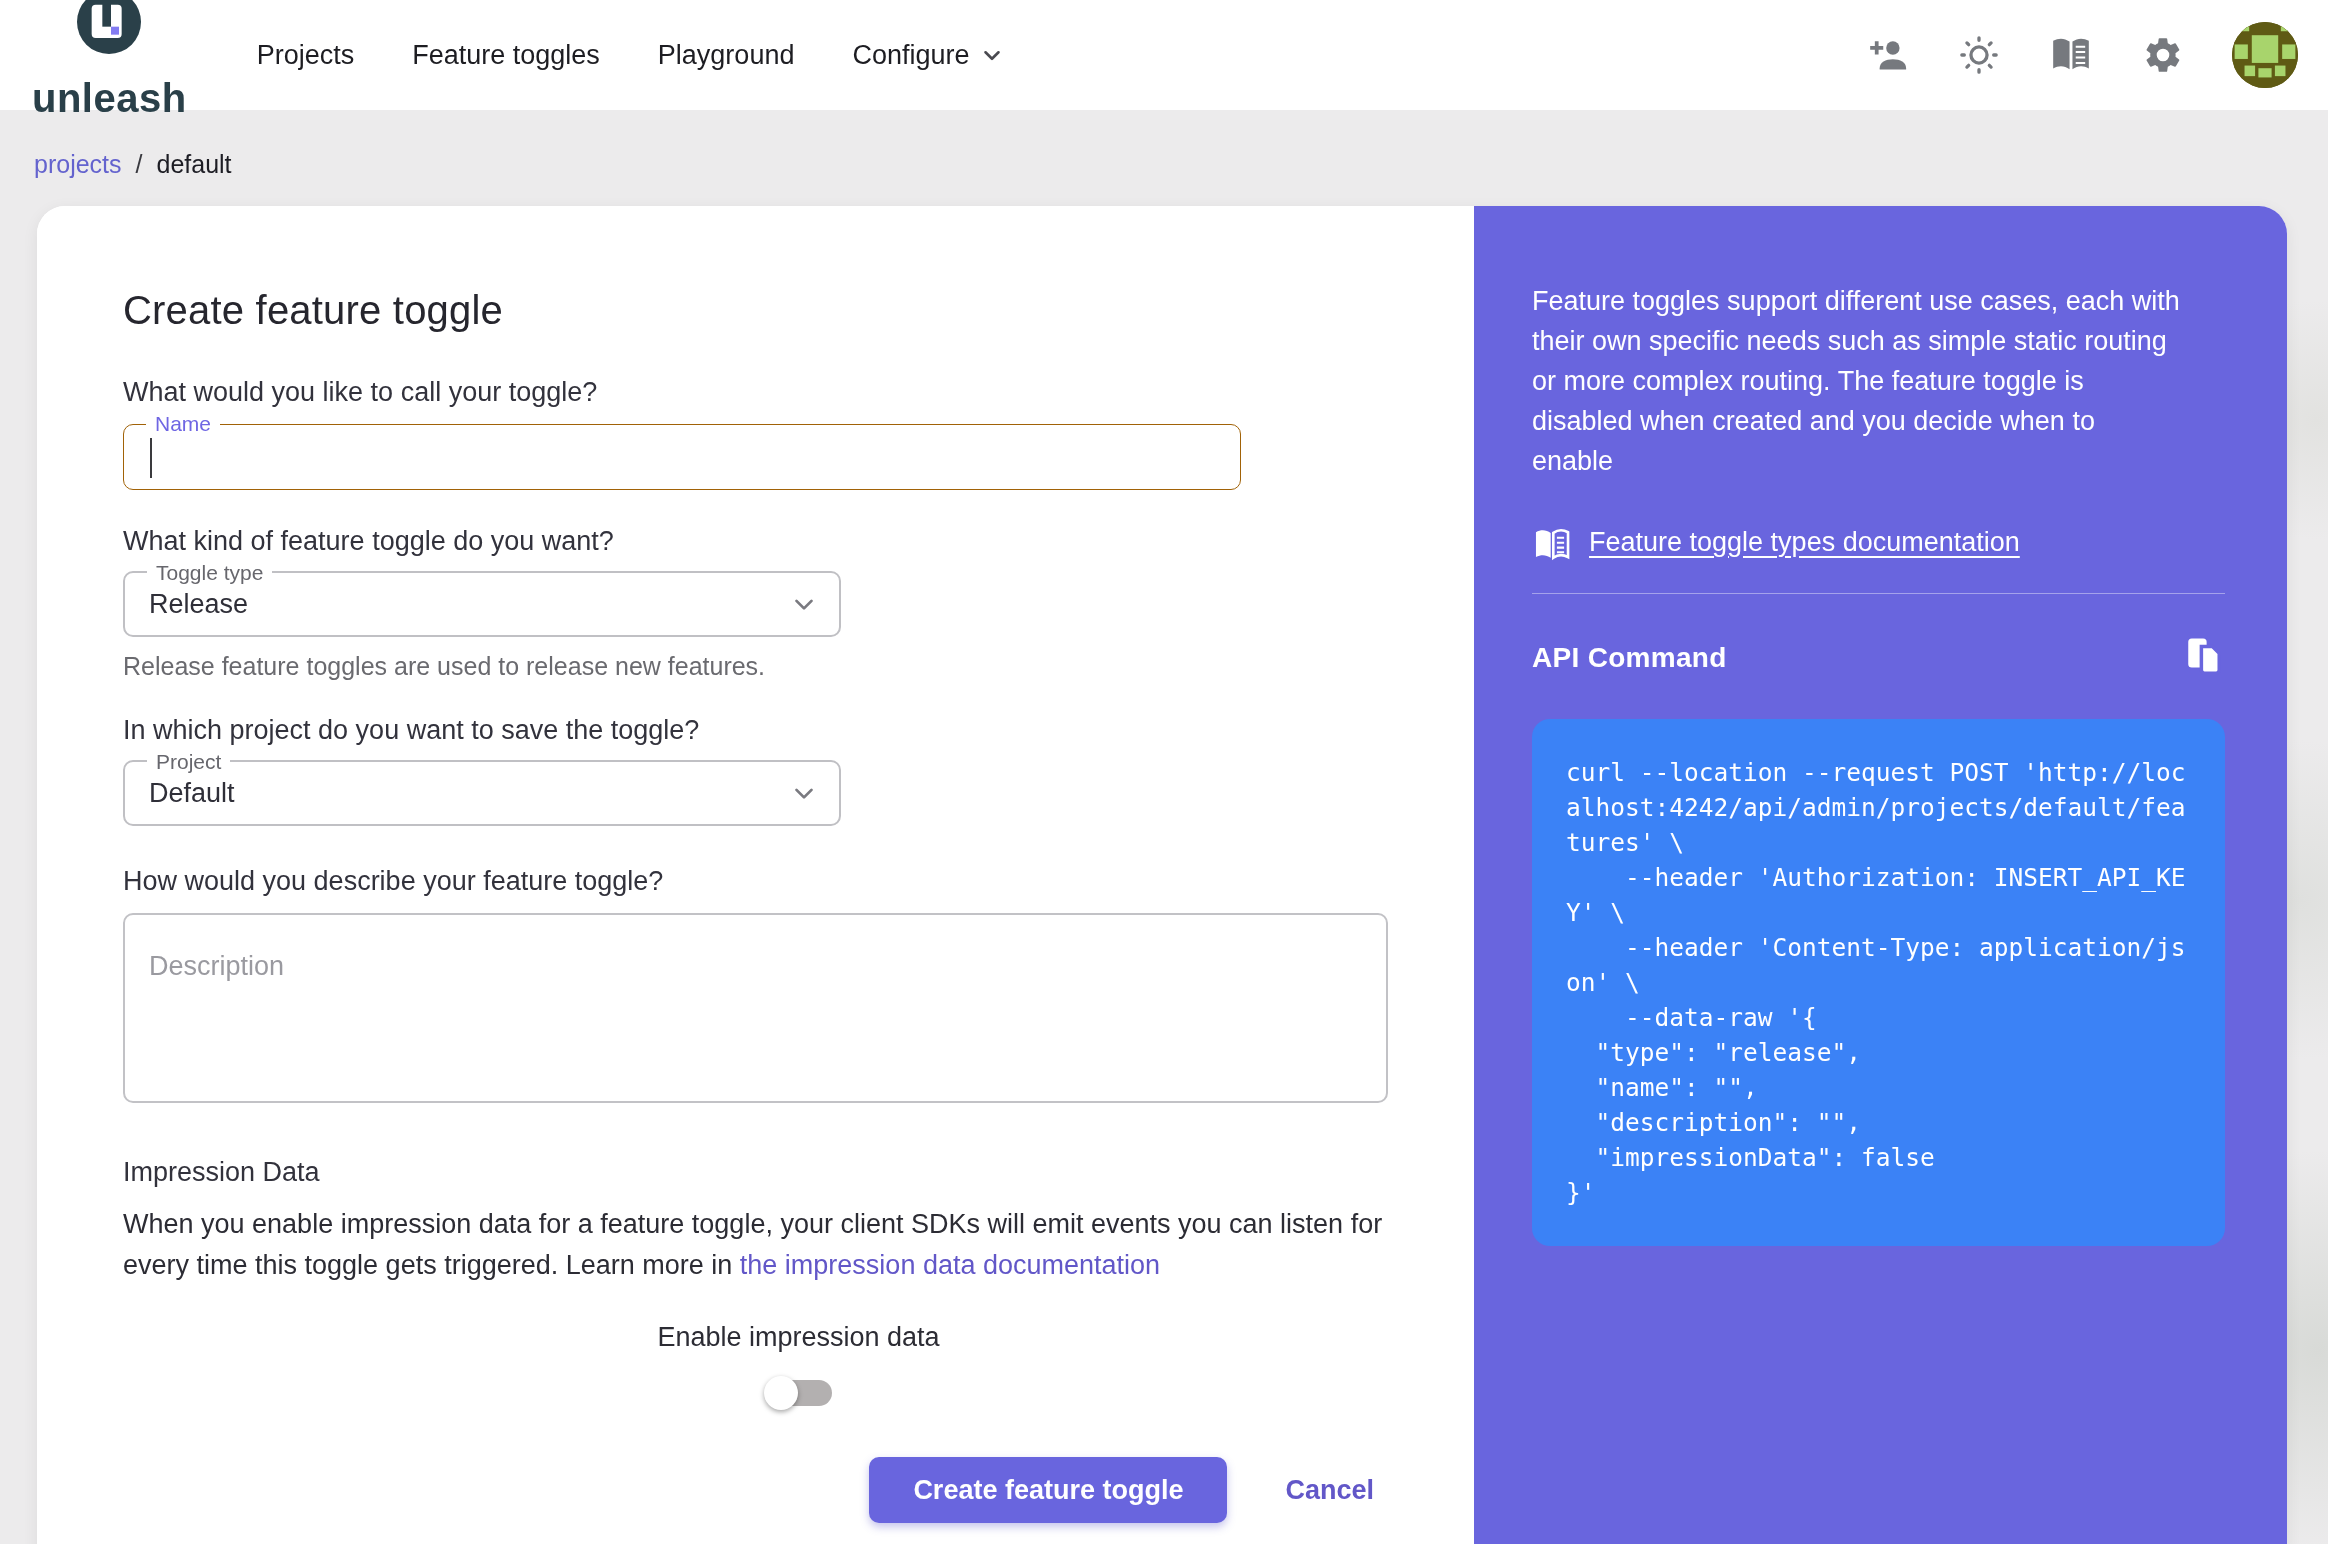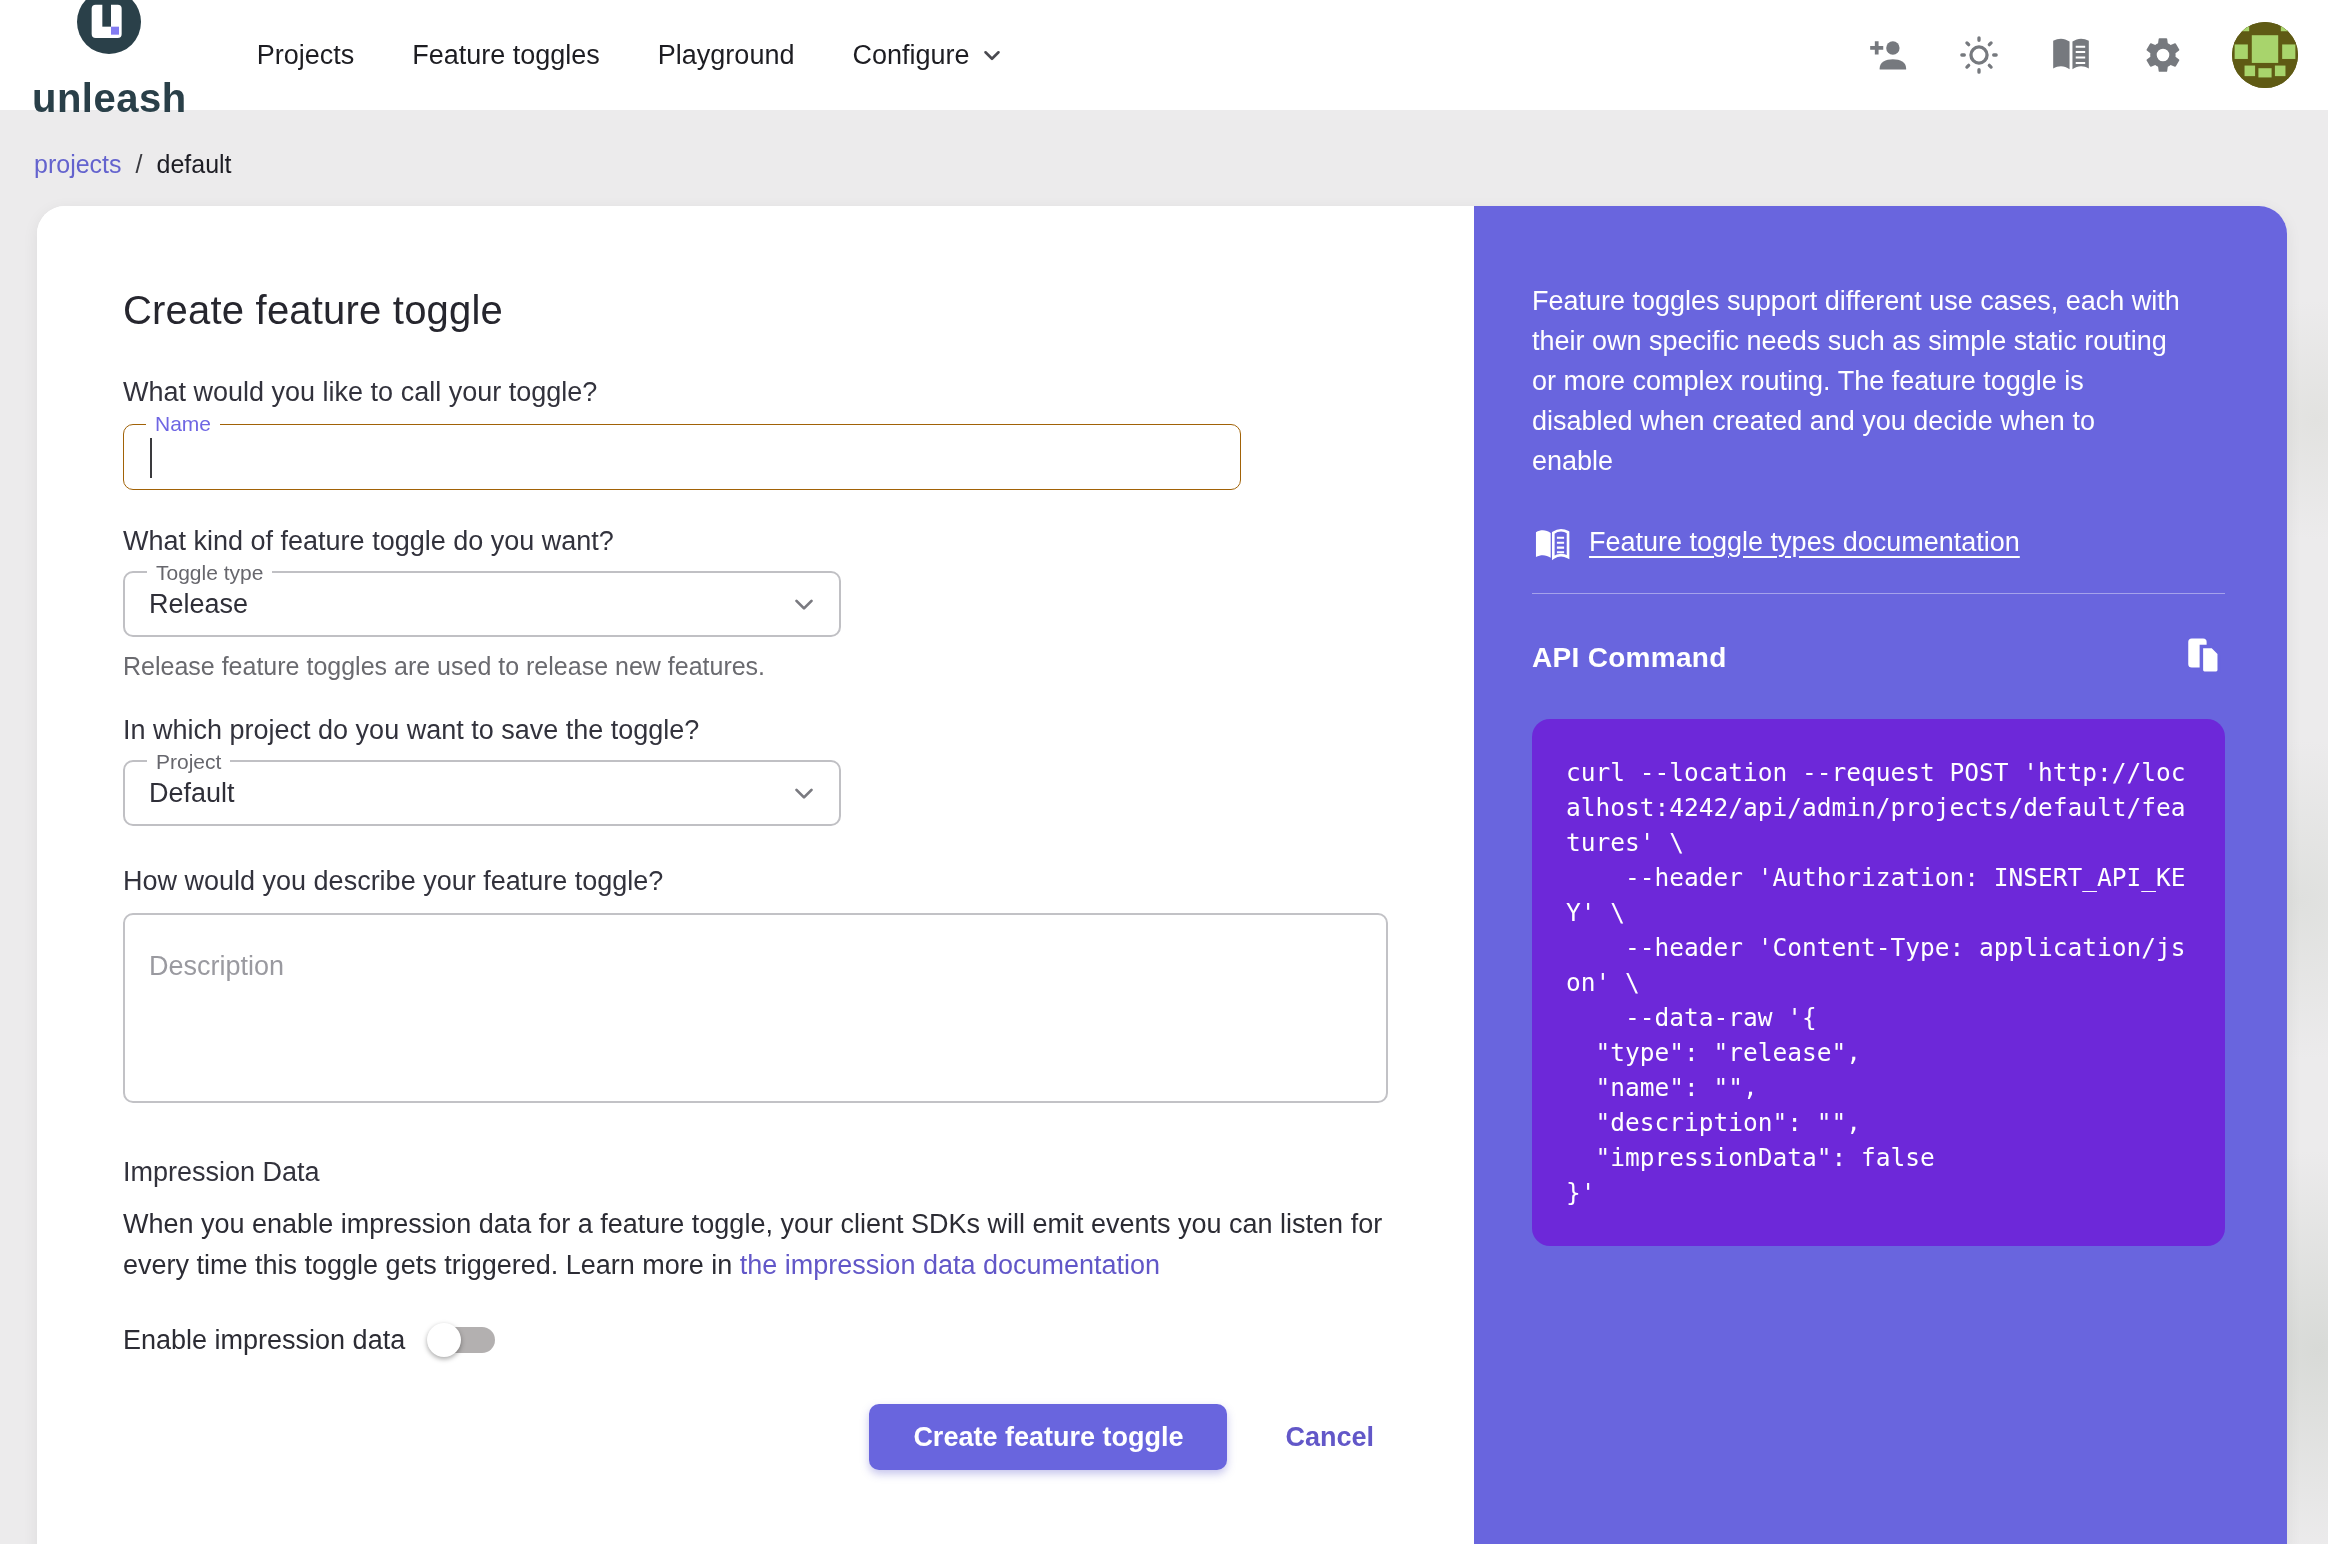--- a/index.html
+++ b/index.html
@@ -60,42 +60,42 @@
   .helper { margin-top:15px; font-size:25px; color:#6A6A6F; }
 
   .desc-box { width:1265px; height:190px; border:2px solid #C2C2C6; border-radius:10px; margin-top:16px;
               padding:36px 24px; font-size:27px; font-family:inherit; color:#2F2F38; resize:none; outline:none; display:block; }
   .desc-box::placeholder { color:#9A9AA0; opacity:1; }
 
   .imp-title { margin-top:54px; font-size:27px; color:#32323C; }
   .imp-text { margin-top:16px; width:1272px; font-size:27px; line-height:41px; color:#2C2C34; }
   .imp-text a { color:#6257C8; cursor:pointer; }
 
-  .toggle-row { margin-top:36px; display:flex; align-items:center; gap:22px; font-size:27px; color:#2C2C34; }
+  .toggle-row { margin-top:36px; display:flex; align-items:center; gap:22px; font-size:27px; color:#2C2C34;flex-direction:column; }
   .switch { position:relative; width:70px; height:36px; display:inline-block; cursor:pointer; }
   .switch-track { position:absolute; left:6px; top:5px; width:62px; height:26px; border-radius:13px; background:#B3B0B0; }
   .switch-thumb { position:absolute; left:0; top:1px; width:34px; height:34px; border-radius:50%; background:#fff;
                   box-shadow:0 2px 5px rgba(0,0,0,.35); }
 
   .actions { margin-top:46px; display:flex; justify-content:flex-end; align-items:center; gap:58px; padding-right:100px; }
   .btn-primary { height:66px; padding:0 44px; background:#6965DE; color:#fff; border:none; border-radius:10px;
                  font-size:27px; font-weight:700; font-family:inherit; cursor:pointer;
                  box-shadow:0 4px 8px rgba(90,85,200,.35); }
   .btn-cancel { background:none; border:none; color:#6257C8; font-size:27px; font-weight:700; font-family:inherit; cursor:pointer; }
 
   
   .side-desc { font-size:27px; line-height:40px; max-width:648px; }
   .side-link-row { margin-top:46px; display:flex; gap:17px; }
   .side-link-row svg { flex:none; }
   .side-link { color:#fff; font-size:27px; text-decoration:underline; text-underline-offset:5px; cursor:pointer; }
   .side-divider { margin-top:30px; border:none; border-top:1.5px solid rgba(255,255,255,.4); }
   .api-head { margin-top:40px; display:flex; align-items:center; justify-content:space-between; }
   .api-title { font-size:28px; font-weight:700; letter-spacing:.3px; }
   .copy-btn { background:none; border:none; cursor:pointer; padding:0; }
-  .code-block { margin-top:38px; background:#6d28d9; border-radius:18px; padding:36px 34px;
+  .code-block { margin-top:38px; background:#3b82f6; border-radius:18px; padding:36px 34px;
                 font-family:"DejaVu Sans Mono",monospace; font-size:24.5px; line-height:35px; color:#fff;
                 white-space:pre-wrap; word-break:break-all; }
 </style>
 </head>
 <body>
 
 <div class="page">
 
   <header class="navbar">
     <div class="nav-left">

